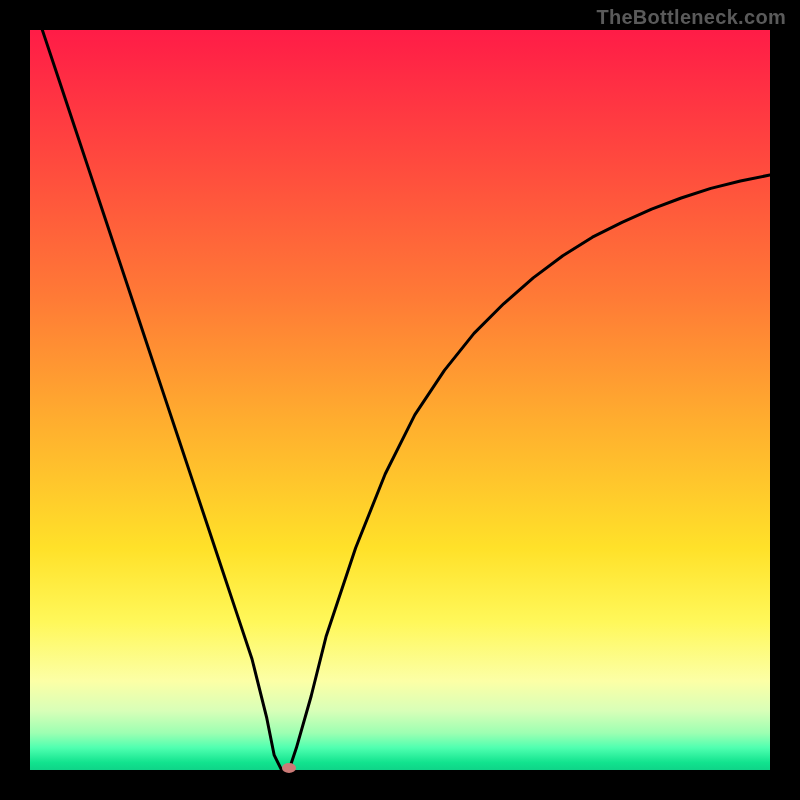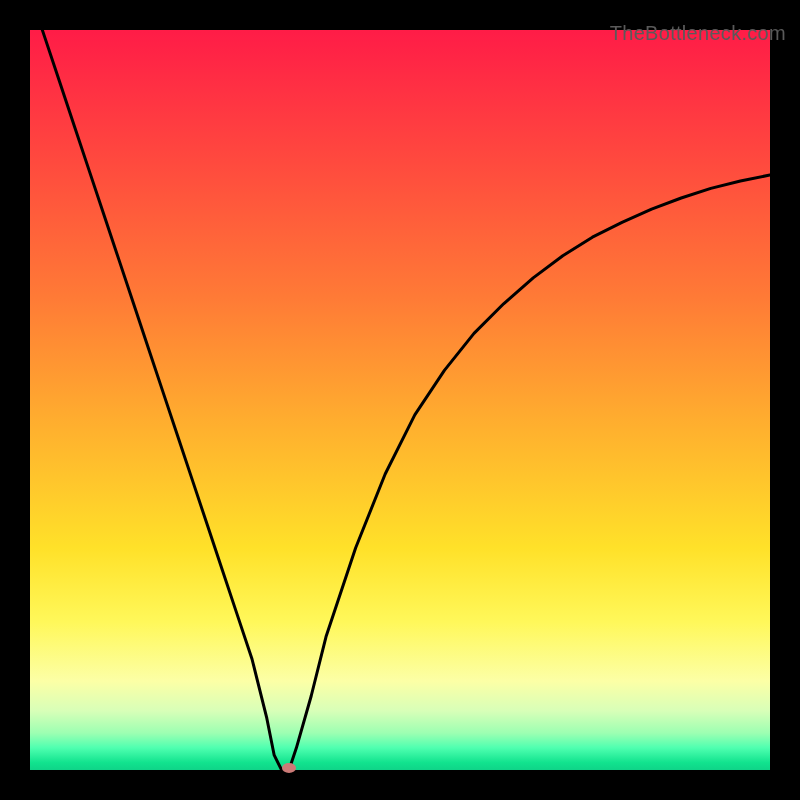--- a/index.html
+++ b/index.html
@@ -36,25 +36,25 @@
       #fcffa6 88%,
       #d8ffb8 92%,
       #9dffb2 95%,
       #4fffb0 97%,
       #11e38e 99%,
       #0fd488 100%
     );
   }
   .watermark {
     position: absolute;
-    top: 22px;
+    top: 6px;
     right: 14px;
     color: #5a5a5a;
     font-size: 20px;
-    font-weight: 400;
+    font-weight: 700;
     letter-spacing: 0.3px;
     z-index: 5;
     user-select: none;
   }
   svg.curve {
     position: absolute;
     left: 0;
     top: 0;
     width: 740px;
     height: 740px;

